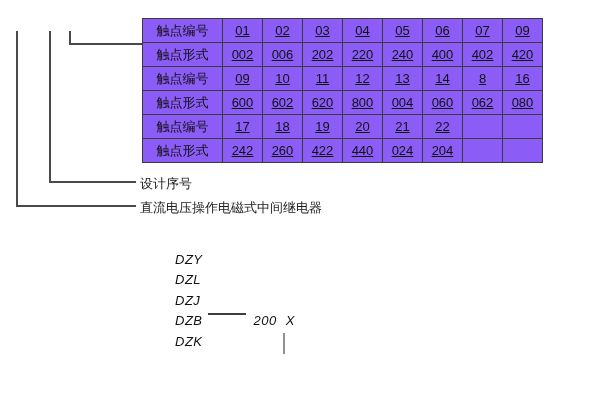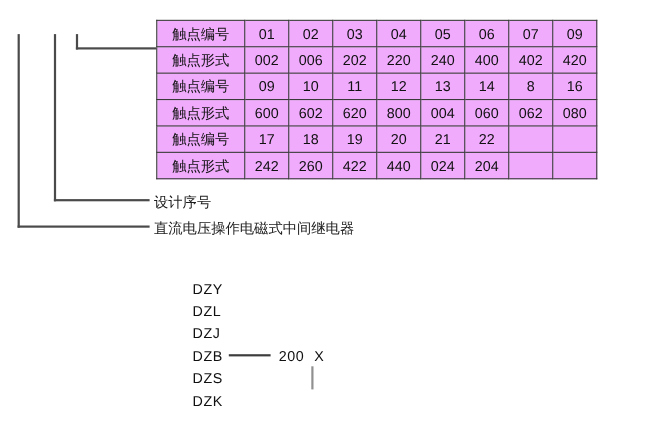--- a/index.html
+++ b/index.html
@@ -51,46 +51,46 @@
     font-size: 13px;
     color: #111;
   }
   .contact-table th, .contact-table td {
     border: 1px solid #3a3a3a;
     text-align: center;
     vertical-align: middle;
     height: 24px;
     padding: 0;
     font-weight: normal;
-    background: #f0abfc;
+    background: #8b5cf6;
   }
   .contact-table th { width: 80px; }
-  .contact-table td { width: 40px; }
+  .contact-table td { width: 40px; text-decoration: underline; }
 
   
   .ann {
     position: absolute;
     font-size: 13px;
     color: #1a1a1a;
     white-space: nowrap;
   }
 
   
   .series {
     position: absolute;
     left: 175px;
     top: 252px;
     font-size: 13px;
     color: #111;
   }
   .series-row {
     height: 20.4px;
     display: flex;
-    align-items: center;
     letter-spacing: 0.5px;
+    font-style: italic;
   }
   .dash {
     display: inline-block;
     width: 38px;
     height: 2px;
     background: #3d3d3d;
     margin-left: 5px;
     margin-right: 8px;
   }
   .x-var { margin-left: 9px; }
@@ -194,22 +194,19 @@
     <div class="series-row">
       <span>DZJ</span>
     </div>
     <div class="series-row">
       <span>DZB</span>
       <span class="dash"></span>
       <span>200</span>
       <span class="x-var">X</span>
     </div>
     <div class="series-row">
-      <span>DZS</span>
-    </div>
-    <div class="series-row">
       <span>DZK</span>
     </div>
   </div>
 
   <div class="line light" style="left:283px; top:333px; width:2px; height:21px;"></div>
 
 </div>
 
 </body></html>

